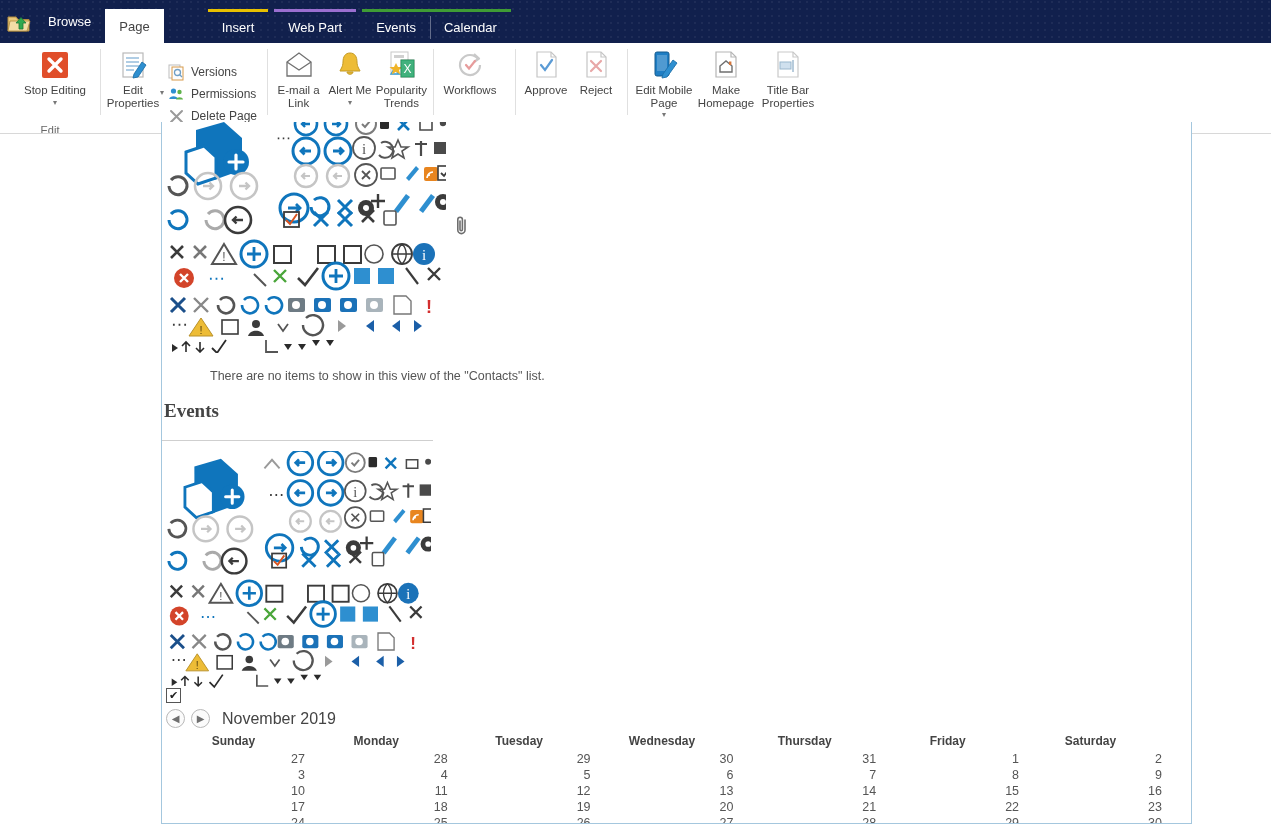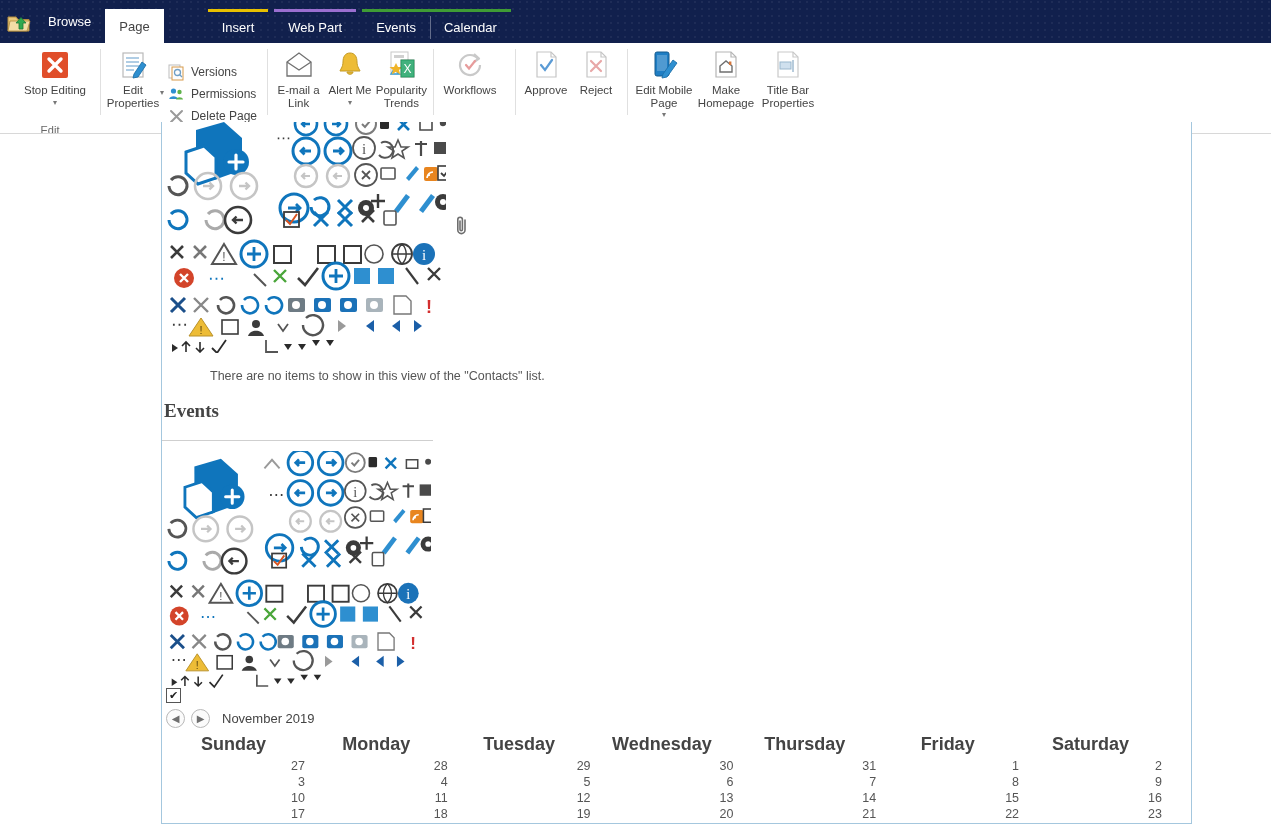--- a/index.html
+++ b/index.html
@@ -109,24 +109,24 @@
     display: inline-flex; align-items: center; justify-content: center;
     font-size: 11px; color: #222; line-height: 1;
   }
   .cal-nav { display: flex; align-items: center; gap: 6px; margin-top: 6px; padding-left: 4px; }
   .nav-circle {
     width: 17px; height: 17px; border-radius: 50%;
     border: 1px solid #b8b8b8; background: #fbfbfb;
     display: flex; align-items: center; justify-content: center;
     font-size: 10px; color: #6f6f6f; cursor: pointer;
   }
-  .cal-month { font-size: 13px; color: #444444; margin-left: 6px; }
+  .cal-month { font-size: 16px; color: #444444; margin-left: 6px; }
   .cal-table { border-collapse: collapse; width: 1000px; margin-top: 4px; table-layout: fixed; }
   .cal-table th {
-    font-size: 18px; color: #444444; font-weight: bold; text-align: center;
+    font-size: 12px; color: #444444; font-weight: bold; text-align: center;
     padding: 2px 0 3px 0;
   }
   .cal-table td {
     font-size: 12.5px; color: #555555; text-align: right;
     vertical-align: top; padding: 1px 0 1px 6px; height: 13px;
   }
 </style>
 </head>
 <body>
 

